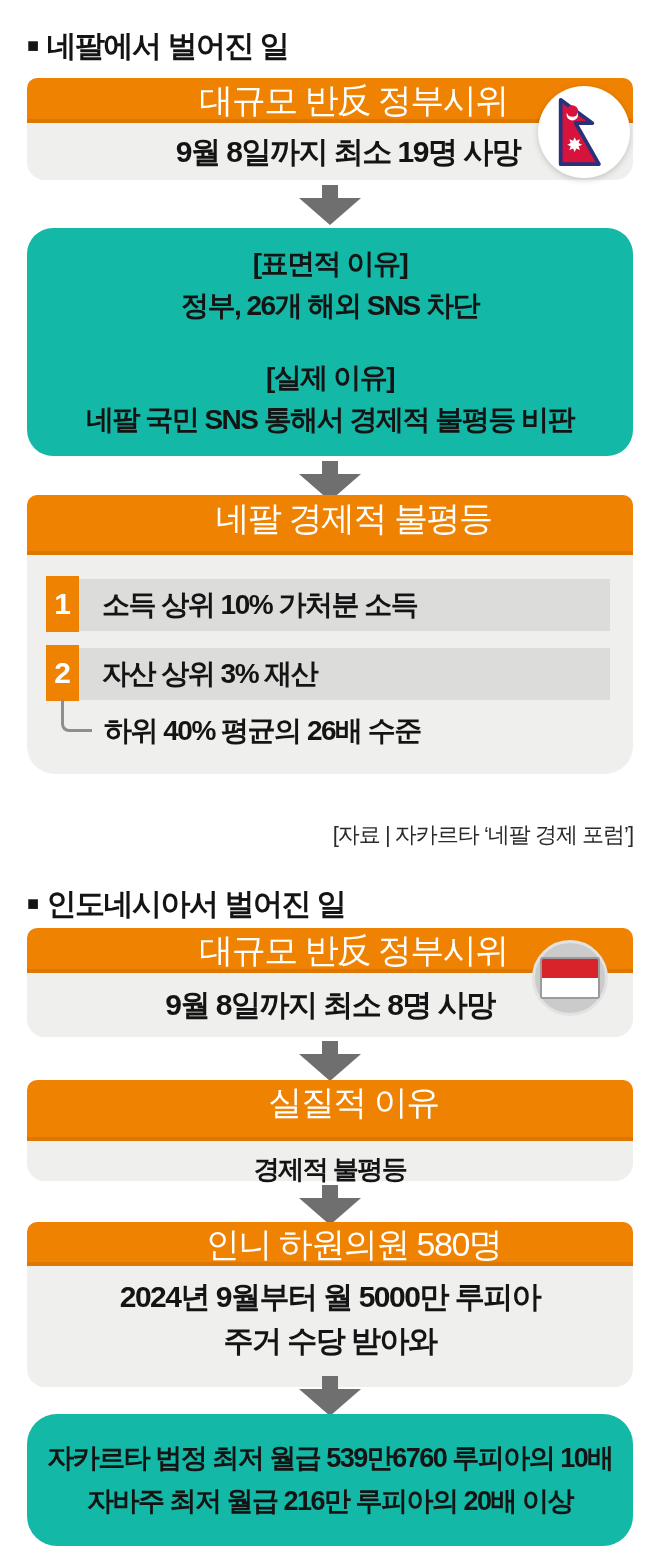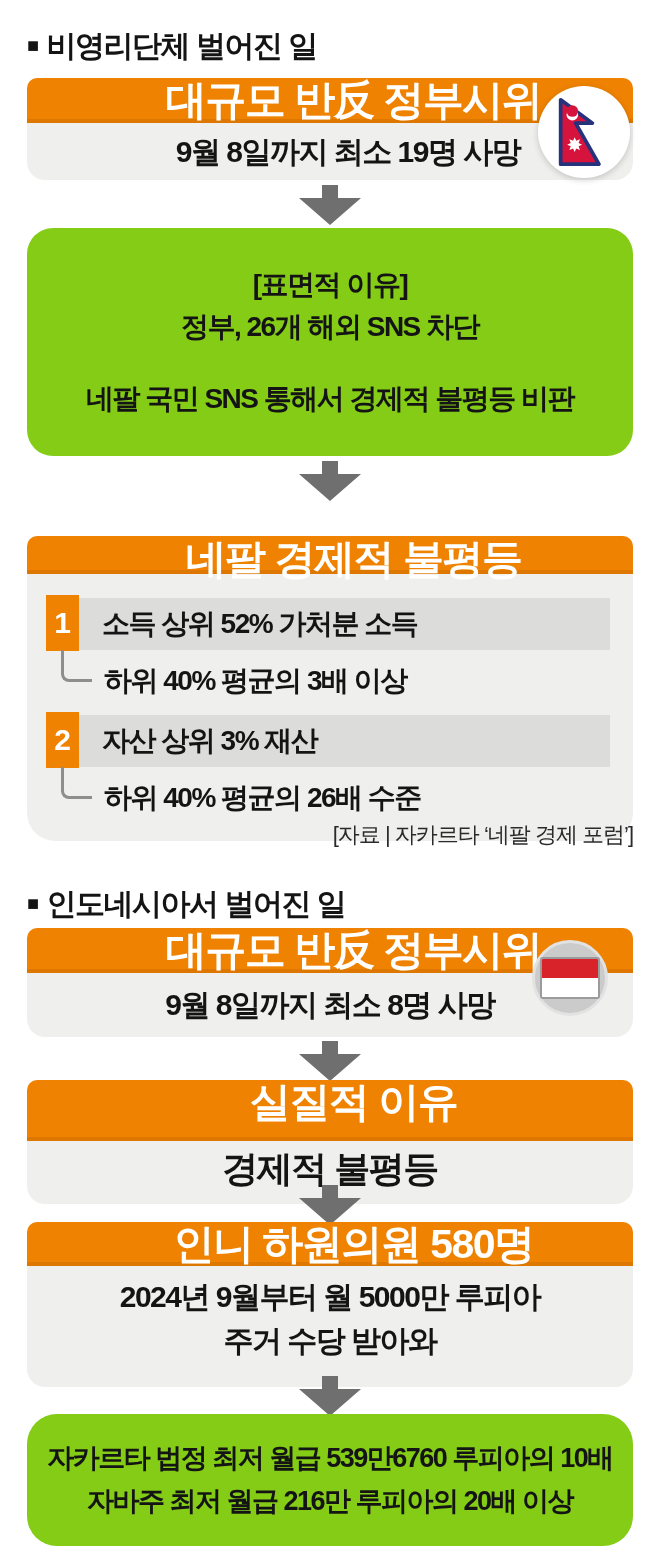--- a/index.html
+++ b/index.html
@@ -12,61 +12,61 @@
   
   .section-heading {
     position:absolute; left:27px; font-size:30px; font-weight:bold;
     letter-spacing:-1.5px; color:#141414; white-space:nowrap;
   }
   .bullet { display:inline-block; font-size:20px; vertical-align:4px; margin-right:9px; }
 
   
   .node { position:absolute; left:27px; width:606px; }
   .node-header {
-    background:#EF8200; color:#ffffff; font-weight:bold; font-size:41px;
+    background:#EF8200; color:#ffffff; font-weight:normal; font-size:34px;
     text-align:center; letter-spacing:-1.5px; border-radius:10px 10px 0 0;
     box-shadow:inset 0 -4px 0 rgba(150,75,0,0.20); white-space:nowrap;padding-left:47px;
   }
   .node-body {
     background:#EFF0ED; color:#141414; font-weight:bold; text-align:center;
     letter-spacing:-1.5px; border-radius:0 0 18px 18px; white-space:nowrap;
   }
 
   #box-nepal-protest { top:78px; }
   #box-nepal-protest .node-header { height:45px; line-height:45px; }
   #box-nepal-protest .node-body   { height:57px; line-height:57px; font-size:30px;padding-left:36px; }
 
   #box-id-protest { top:928px; }
   #box-id-protest .node-header { height:45px; line-height:45px; }
   #box-id-protest .node-body   { height:64px; line-height:64px; font-size:30px; }
 
   #box-id-reason { top:1080px; }
   #box-id-reason .node-header { height:61px; line-height:45px; }
-  #box-id-reason .node-body   { height:63px; line-height:56px; font-size:36px; }
+  #box-id-reason .node-body   { height:40px; line-height:56px; font-size:26px; }
 
   #box-id-allowance { top:1222px; }
   #box-id-allowance .node-header { height:44px; line-height:44px; }
   #box-id-allowance .node-body   { padding:9px 0 24px; line-height:44px; font-size:30px; }
 
   
   .gray-box {
-    position:absolute; left:27px; width:606px; background:#84cc16;
+    position:absolute; left:27px; width:606px; background:#14b8a6;
     border-radius:26px; display:flex; flex-direction:column;
     align-items:center; justify-content:center; text-align:center;
   }
   #box-nepal-reasons { top:228px; height:228px; }
   #box-nepal-reasons p { margin:0; font-size:28px; font-weight:bold; letter-spacing:-1.5px; line-height:42px; white-space:nowrap; }
   .group-gap { height:30px; }
 
   #box-id-comparison { top:1414px; height:132px; border-radius:30px; }
   #box-id-comparison p { margin:0; font-size:27px; font-weight:bold; letter-spacing:-1.5px; line-height:43px; white-space:nowrap; }
 
   
   #box-nepal-inequality { top:495px; }
-  #box-nepal-inequality .node-header { height:38px; line-height:46px;margin-top:41px; }
+  #box-nepal-inequality .node-header { height:60px; line-height:46px; }
   .inequality-body {
     background:#EFF0ED; border-radius:0 0 28px 28px;
     padding:24px 23px 26px 19px;
   }
   .rank-item + .rank-item { margin-top:17px; }
   .rank-bar { position:relative; height:52px; background:#DCDDDB; }
   .rank-num {
     position:absolute; left:0; top:-3px; width:33px; height:56px;
     background:#EF8200; color:#ffffff; font-size:30px; font-weight:bold;
     text-align:center; line-height:56px;
@@ -118,21 +118,21 @@
   .id-flag { width:56px; height:38px; border:2px solid #9b9b9b; border-radius:3px; overflow:hidden; background:#ffffff; }
   .id-flag .red-half { height:50%; background:#D8232A; }
   .id-flag .white-half { height:50%; background:#ffffff; }
 </style>
 </head>
 <body>
 
 <div class="canvas">
 
   <div class="section-heading" id="heading-nepal" style="top:26px;">
-    <span class="bullet">■</span><span>비영리단체 벌어진 일</span>
+    <span class="bullet">■</span><span>네팔에서 벌어진 일</span>
   </div>
 
   <div class="node" id="box-nepal-protest" style="position:absolute;">
     <div class="node-header">대규모 반反 정부시위</div>
     <div class="node-body">9월 8일까지 최소 19명 사망</div>
     <div class="flag-badge badge-nepal">
       <svg viewBox="0 0 60 78" width="56" height="73">
         <path d="M5 4 L39 29 L21 29 L46 73 L5 73 Z" fill="#D6133C" stroke="#26337C" stroke-width="4" stroke-linejoin="round"></path>
         <circle cx="17.5" cy="20" r="6.2" fill="#ffffff"></circle>
         <circle cx="17.5" cy="16" r="6.2" fill="#D6133C"></circle>
@@ -143,40 +143,37 @@
 
   <div class="flow-arrow" id="arrow-1">
     <div class="arrow-stem"></div>
     <div class="arrow-head"></div>
   </div>
 
   <div class="gray-box" id="box-nepal-reasons">
     <p>[표면적 이유]</p>
     <p>정부, 26개 해외 SNS 차단</p>
     <div class="group-gap"></div>
+    <p>[실제 이유]</p>
     <p>네팔 국민 SNS 통해서 경제적 불평등 비판</p>
   </div>
 
   <div class="flow-arrow" id="arrow-2">
     <div class="arrow-stem"></div>
     <div class="arrow-head"></div>
   </div>
 
   <div class="node" id="box-nepal-inequality">
     <div class="node-header">네팔 경제적 불평등</div>
     <div class="inequality-body">
 
       <div class="rank-item">
         <div class="rank-bar">
           <div class="rank-num">1</div>
-          <div class="rank-label">소득 상위 52% 가처분 소득</div>
-        </div>
-        <div class="rank-detail">
-          <div class="elbow"></div>
-          <div class="rank-detail-text">하위 40% 평균의 3배 이상</div>
+          <div class="rank-label">소득 상위 10% 가처분 소득</div>
         </div>
       </div>
 
       <div class="rank-item">
         <div class="rank-bar">
           <div class="rank-num">2</div>
           <div class="rank-label">자산 상위 3% 재산</div>
         </div>
         <div class="rank-detail">
           <div class="elbow"></div>

